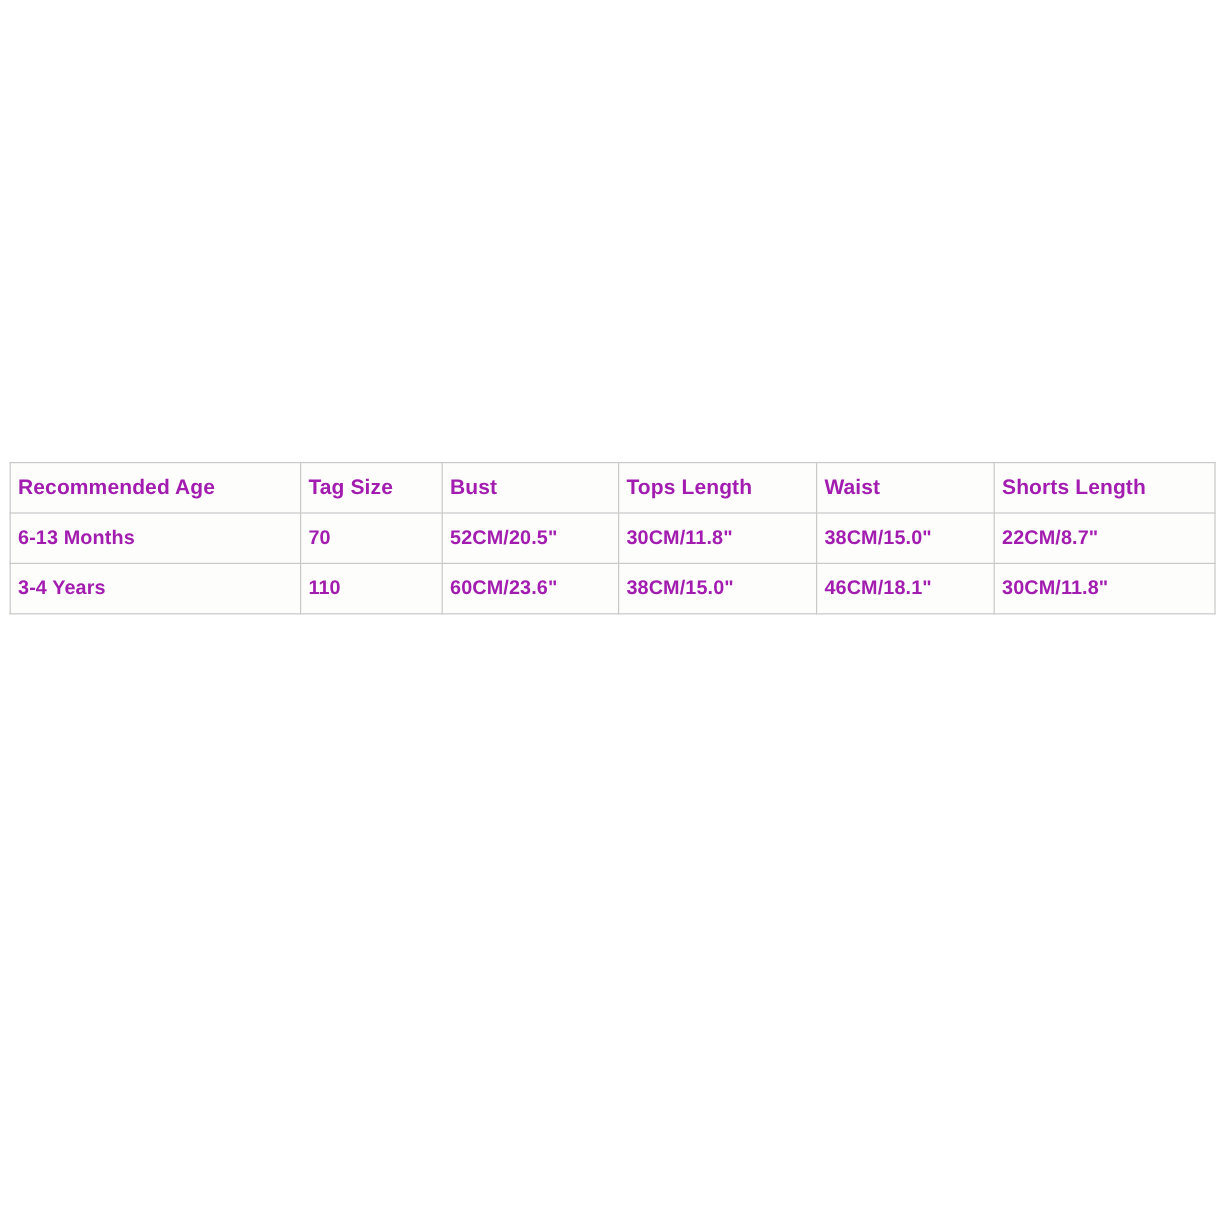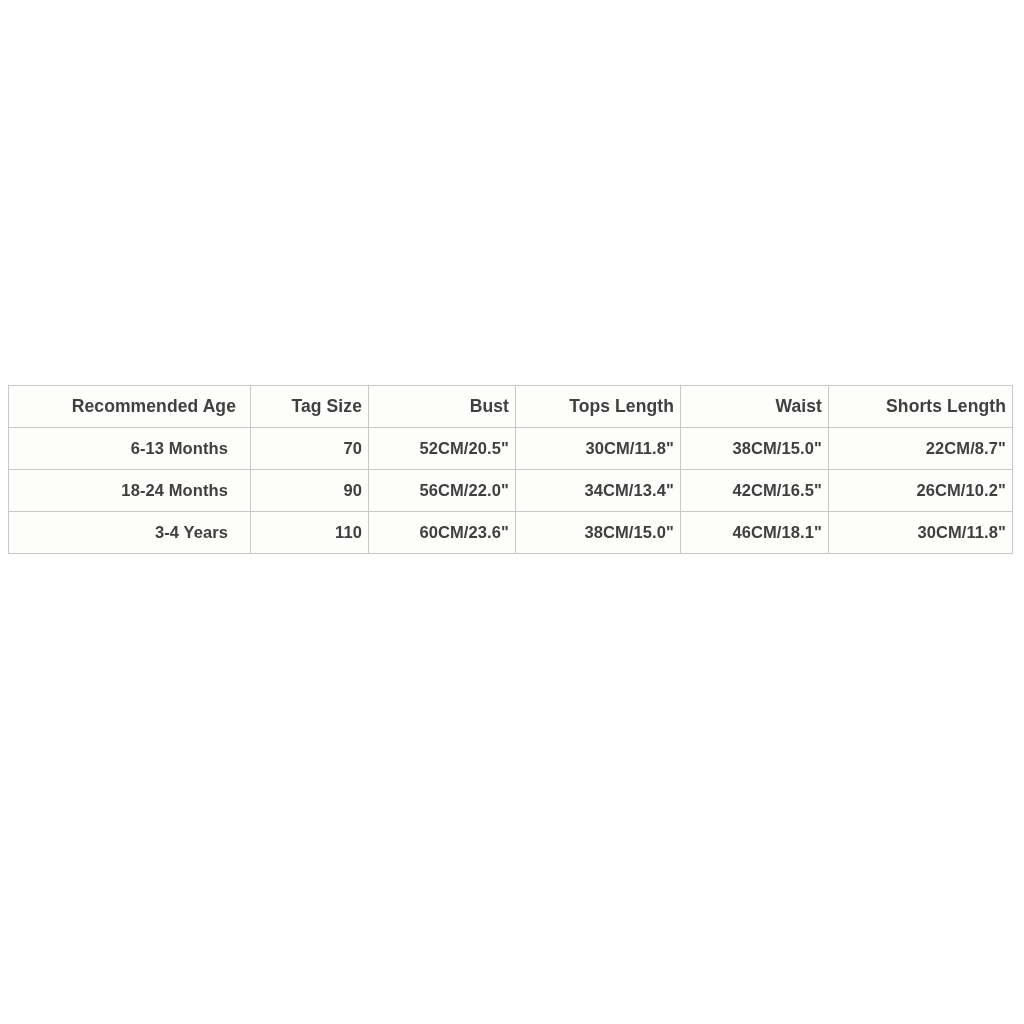--- a/index.html
+++ b/index.html
@@ -34,24 +34,24 @@
   table.size-chart col.c-bust     { width: 147px; }
   table.size-chart col.c-tops     { width: 165px; }
   table.size-chart col.c-waist    { width: 148px; }
   table.size-chart col.c-shorts   { width: 184px; }
 
   table.size-chart th,
   table.size-chart td {
     border: 1px solid #c9c9c9;
     height: 41px;
     padding: 0 6px;
-    text-align: right;
+    text-align: left;
     vertical-align: middle;
     font-weight: bold;
-    color: #404040;
+    color: #a21caf;
     white-space: nowrap;
     background: #fdfdfc;
   }
 
   table.size-chart th {
     font-size: 17.5px;
     letter-spacing: 0.1px;
   }
 
   table.size-chart td {
@@ -93,28 +93,20 @@
     <tbody>
       <tr>
         <td class="col-age">6-13 Months</td>
         <td class="col-tag">70</td>
         <td class="col-bust">52CM/20.5"</td>
         <td class="col-tops">30CM/11.8"</td>
         <td class="col-waist">38CM/15.0"</td>
         <td class="col-shorts">22CM/8.7"</td>
       </tr>
       <tr>
-        <td class="col-age">18-24 Months</td>
-        <td class="col-tag">90</td>
-        <td class="col-bust">56CM/22.0"</td>
-        <td class="col-tops">34CM/13.4"</td>
-        <td class="col-waist">42CM/16.5"</td>
-        <td class="col-shorts">26CM/10.2"</td>
-      </tr>
-      <tr>
         <td class="col-age">3-4 Years</td>
         <td class="col-tag">110</td>
         <td class="col-bust">60CM/23.6"</td>
         <td class="col-tops">38CM/15.0"</td>
         <td class="col-waist">46CM/18.1"</td>
         <td class="col-shorts">30CM/11.8"</td>
       </tr>
     </tbody>
   </table>
 </div>

